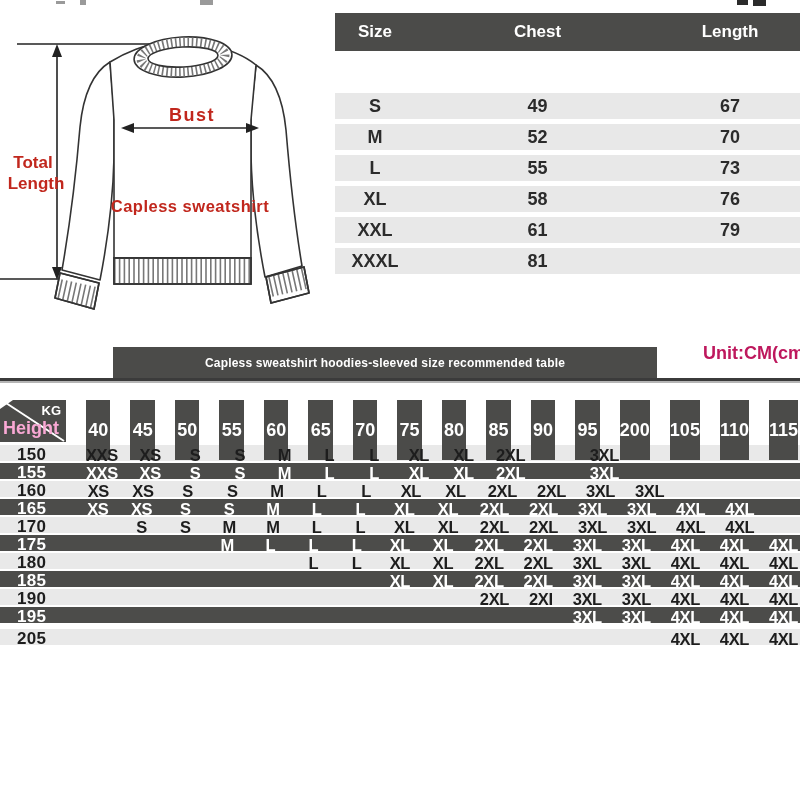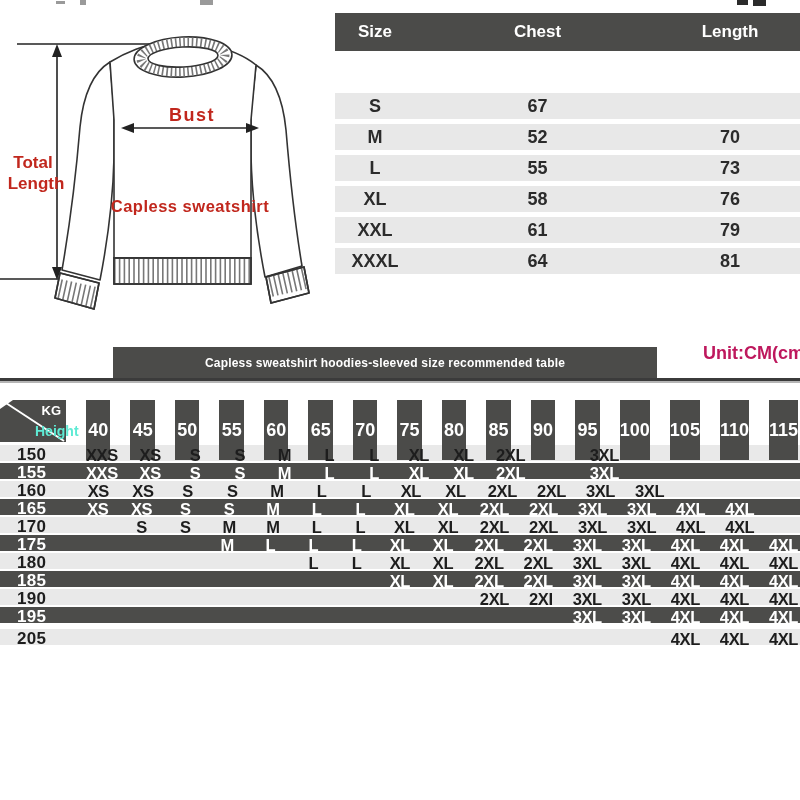--- a/index.html
+++ b/index.html
@@ -33,21 +33,21 @@
   
   #matrix { position:absolute; left:0; top:400px; width:800px; }
   .grid17 { display:grid; grid-template-columns:66px repeat(16, 1fr); column-gap:20px; padding-right:2px; }
   #matrix-header { height:42px; }
   .w-box { background:#4b4b49; color:#fff; font-weight:bold; font-size:18px; height:60px;
     display:flex; align-items:center; justify-content:center; }
   #corner-cell { position:relative; background:#4b4b49; height:42px; }
   #corner-cell::before { content:""; position:absolute; top:0; left:0;
     border-top:9px solid #fff; border-right:13px solid transparent; }
   #corner-kg { position:absolute; top:3px; right:5px; color:#fff; font-weight:bold; font-size:13px; }
-  #corner-height { position:absolute; bottom:3px; left:3px; color:#5eead4; font-weight:bold; font-size:14px;margin-left:32px; }
+  #corner-height { position:absolute; bottom:3px; left:3px; color:#f9a8d4; font-weight:bold; font-size:18px; }
   #corner-svg { position:absolute; left:0; top:0; width:100%; height:100%; }
   #matrix-body { margin-top:3px; }
   .m-row { height:16px; margin-bottom:2px; align-items:center; }
   .m-row.light { background:#e9e9e9; color:#1d1d1d; }
   .m-row.dark  { background:#4c4c4a; color:#ffffff; }
   .m-row.last  { margin-top:6px; }
   .h-label { font-weight:bold; font-size:17px; padding-left:17px; letter-spacing:0.3px; }
   .m-cell  { font-weight:bold; font-size:16.5px; text-align:center; letter-spacing:-0.4px; white-space:nowrap; }
 
   
@@ -131,20 +131,21 @@
 
   <div id="size-table">
     <div id="size-table-header" class="st-grid">
       <span>Size</span>
       <span>Chest</span>
       <span>Length</span>
     </div>
     <div id="size-table-body">
         <div class="st-row st-grid">
           <span class="st-cell">S</span>
+          <span class="st-cell">49</span>
           <span class="st-cell">67</span>
         </div>
         <div class="st-row st-grid">
           <span class="st-cell">M</span>
           <span class="st-cell">52</span>
           <span class="st-cell">70</span>
         </div>
         <div class="st-row st-grid">
           <span class="st-cell">L</span>
           <span class="st-cell">55</span>
@@ -155,21 +156,20 @@
           <span class="st-cell">58</span>
           <span class="st-cell">76</span>
         </div>
         <div class="st-row st-grid">
           <span class="st-cell">XXL</span>
           <span class="st-cell">61</span>
           <span class="st-cell">79</span>
         </div>
         <div class="st-row st-grid">
           <span class="st-cell">XXXL</span>
-          <span class="st-cell">64</span>
           <span class="st-cell">81</span>
         </div>
       </div>
   </div>
 
   <div id="caption-bar">Capless sweatshirt hoodies-sleeved size recommended table</div>
   <div id="unit-label">Unit:CM(cm)</div>
 
   <div id="divider"></div>
 
@@ -188,21 +188,21 @@
         <div class="w-box">50</div>
         <div class="w-box">55</div>
         <div class="w-box">60</div>
         <div class="w-box">65</div>
         <div class="w-box">70</div>
         <div class="w-box">75</div>
         <div class="w-box">80</div>
         <div class="w-box">85</div>
         <div class="w-box">90</div>
         <div class="w-box">95</div>
-        <div class="w-box">100</div>
+        <div class="w-box">200</div>
         <div class="w-box">105</div>
         <div class="w-box">110</div>
         <div class="w-box">115</div>
       </div>
     <div id="matrix-body">
         <div class="m-row grid17 light">
           <span class="h-label">150</span>
           <span class="m-cell">XXS</span>
           <span class="m-cell">XS</span>
           <span class="m-cell">S</span>

